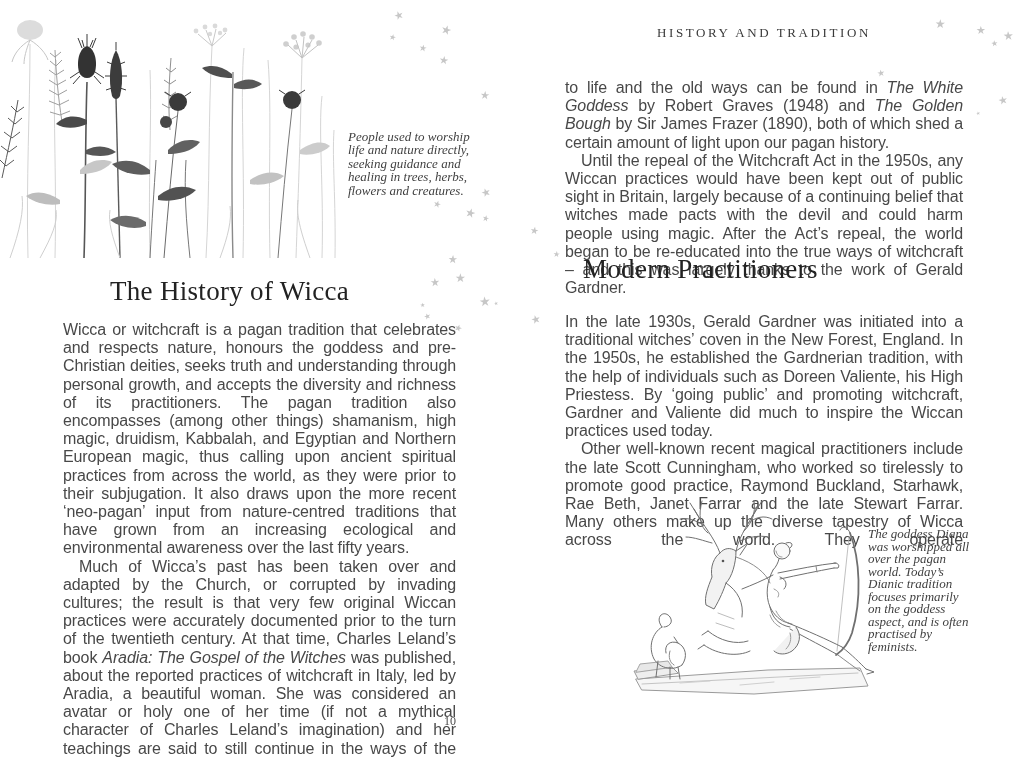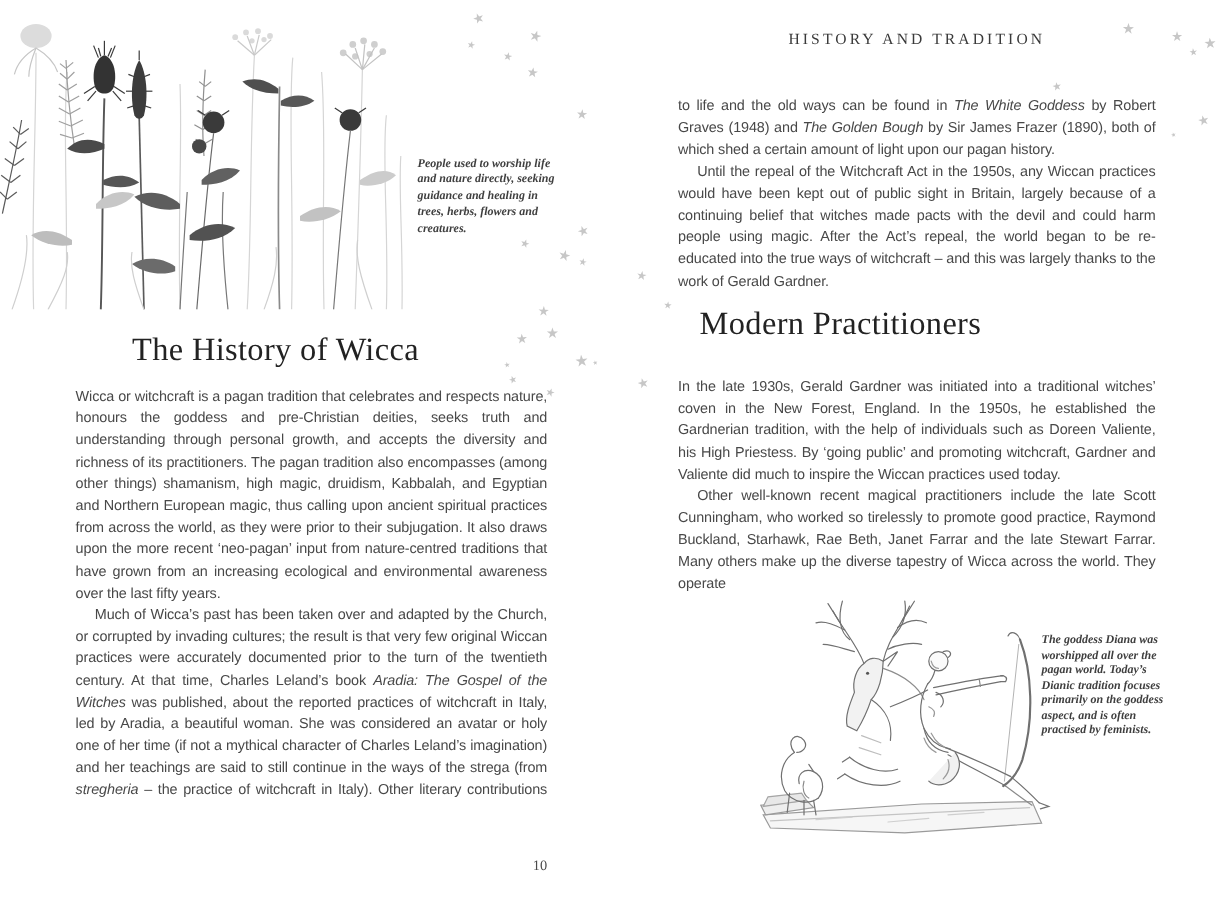--- a/index.html
+++ b/index.html
@@ -21,35 +21,35 @@
   .right-heading { left:583px; top:254px; }
 
   .running-head {
     position:absolute; left:565px; top:25px; width:398px;
     font-family:"Liberation Serif", serif; font-size:13px;
     letter-spacing:2.6px; color:#3a3a3a; text-align:center;
     text-transform:uppercase;
   }
 
   .body-text {
-    position:absolute; color:#484848; font-size:12px;
+    position:absolute; color:#484848; font-size:16px;
     line-height:18.2px; text-align:justify; letter-spacing:-0.1px;
   }
   .body-text p { margin:0; }
   .body-text p.ind { text-indent:16px; }
   .body-text p.cont { text-align-last:justify; }
   .body-text em { font-style:italic; }
   .left-body   { left:63px;  top:321px; width:393px; }
   .right-intro { left:565px; top:79px;  width:398px; }
   .right-body  { left:565px; top:313px; width:398px; }
 
   .caption {
     position:absolute; font-family:"Liberation Serif", serif;
-    font-style:italic; font-weight:bold; color:#3f3f3f;
-    font-size:10px; line-height:13.4px; text-align:left;
+    font-style:italic; font-weight:normal; color:#3f3f3f;
+    font-size:13px; line-height:13.4px; text-align:left;
   }
   .left-caption  { left:348px; top:130px; width:122px; }
   .right-caption { left:868px; top:528px; width:104px; line-height:12.5px; }
 
   .page-number {
     position:absolute; top:714px;
     font-family:"Liberation Serif", serif; font-size:12px; color:#4a4a4a;
     text-align:right;
   }
   .left-num  { left:63px;  width:393px; }

